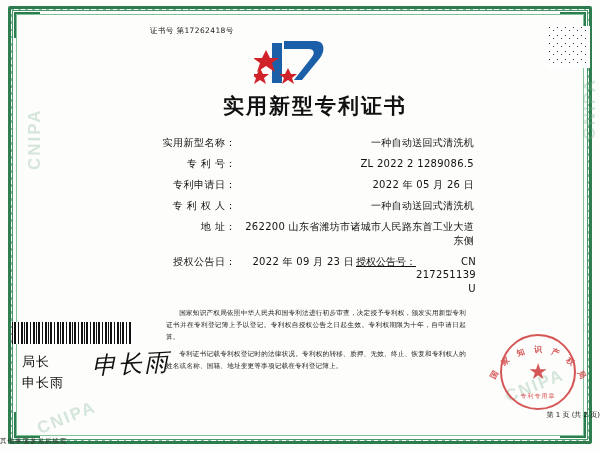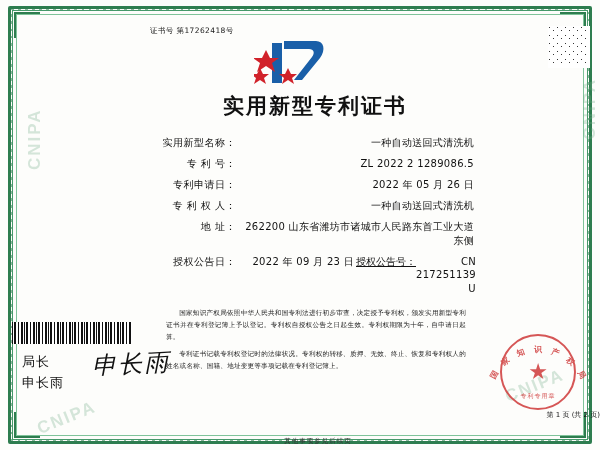--- a/index.html
+++ b/index.html
@@ -286,25 +286,24 @@
     text-align: right;
     font-size: 7px;
     color: #111;
   }
 
   .footer-note {
     position: absolute;
     left: 0;
     right: 0;
     bottom: 4px;
-    text-align: center;
+    text-align: left;
     font-size: 6.5px;
     color: #333;
     letter-spacing: 1px;
-    padding-left: 36px;
   }
 </style>
 </head>
 <body>
 
 <div class="page">
 
   <div class="border-outer"></div>
   <div class="border-pattern"></div>
   <div class="border-mid"></div>

